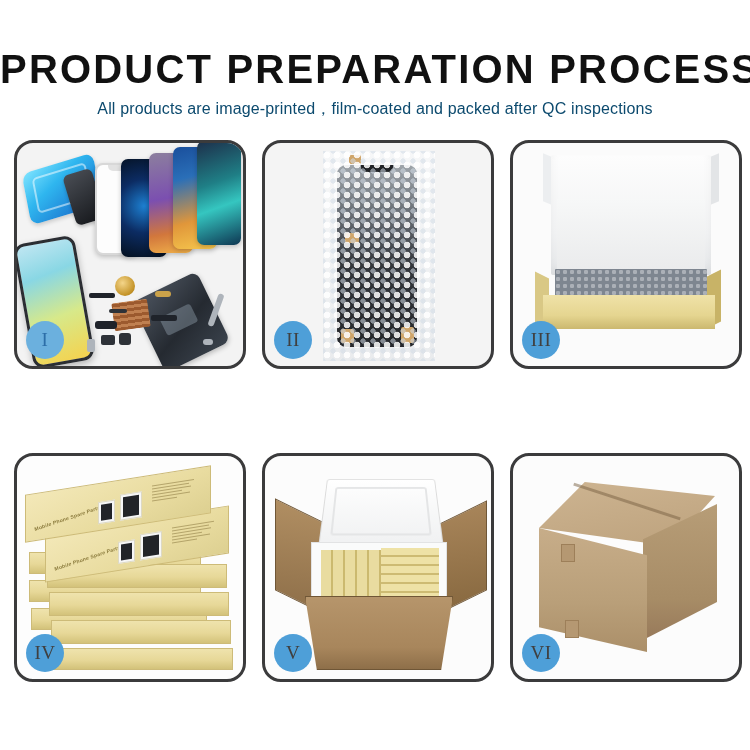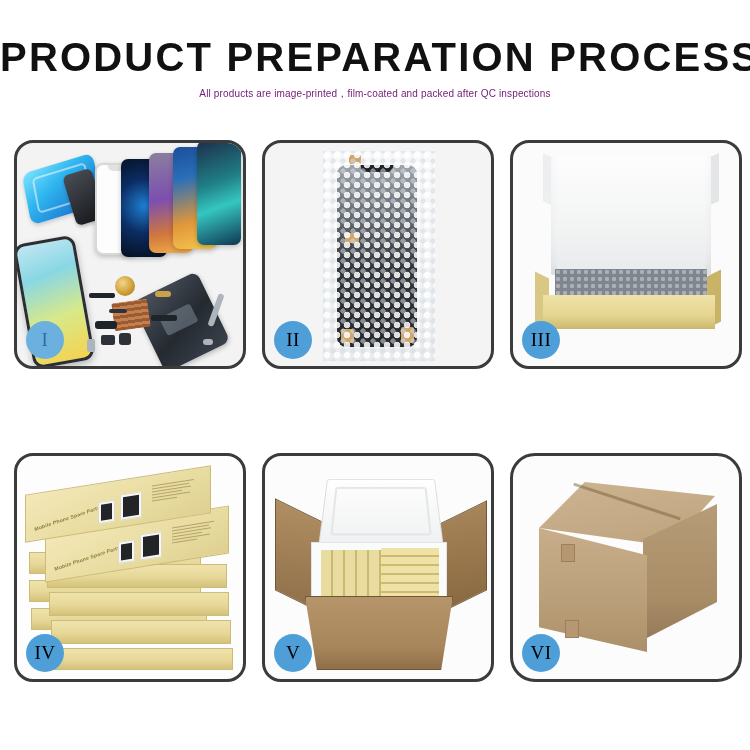--- a/index.html
+++ b/index.html
@@ -5,35 +5,35 @@
   * { margin:0; padding:0; box-sizing:border-box; }
   html,body { width:750px; height:750px; }
   body {
     background:#ffffff;
     font-family:"Liberation Sans", sans-serif;
     overflow:hidden;
     position:relative;
   }
 
   
-  #header { width:750px; padding-top:36px; text-align:center; }
+  #header { width:750px; padding-top:48px; text-align:center; }
   #title {
     font-size:40px;
     font-weight:700;
     letter-spacing:2.2px;
     color:#111111;
     line-height:1.05;
     white-space:nowrap;
   }
   #subtitle {
     margin-top:9px;
-    font-size:10px;
+    font-size:16px;
     font-weight:400;
     letter-spacing:.15px;
-    color:#701a75;
+    color:#0c4a6e;
     white-space:nowrap;
   }
 
   
   #grid {
     position:absolute;
     left:14px; top:140px;
     width:724px;
     display:grid;
     grid-template-columns:repeat(3, 232px);
@@ -50,21 +50,21 @@
   }
   .stage { position:absolute; inset:0; overflow:hidden; }
 
   
   .badge {
     position:absolute;
     left:9px; bottom:7px;
     width:38px; height:38px;
     border-radius:50%;
     background:#4e9fd8;
-    color:#000000;
+    color:#404040;
     font-family:"Liberation Serif", serif;
     font-size:19px;
     font-weight:400;
     letter-spacing:.5px;
     display:flex; align-items:center; justify-content:center;
     z-index:40;
   }
   .badge.pale { background:#6bb0de; color:#2c6ea8; }
 
   
@@ -273,21 +273,21 @@
     position:absolute; left:56px; top:94px; width:116px; height:48px;
     background:
       repeating-linear-gradient(90deg,#e9dca0 0 10px,#cbb96f 10px 12px);
   }
   .innergoods2{
     position:absolute; left:116px; top:92px; width:58px; height:52px;
     background:repeating-linear-gradient(0deg,#eee2a6 0 7px,#cdbb73 7px 9px);
   }
 
   
-  .p6 { background:#fcfcfc;border-radius:25px; }
+  .p6 { background:#fcfcfc; }
   .c6top{
     position:absolute; left:26px; top:26px; width:176px; height:64px;
     background:linear-gradient(170deg,#cdb491 0%,#bda27d 100%);
     clip-path:polygon(26% 0,100% 22%,74% 100%,0 72%);
     border:0;
   }
   .c6front{
     position:absolute; left:26px; top:72px; width:108px; height:124px;
     background:linear-gradient(180deg,#c7ad89 0%,#b99f79 60%,#ab8f69 100%);
     clip-path:polygon(0 0,100% 22%,100% 100%,0 80%);

